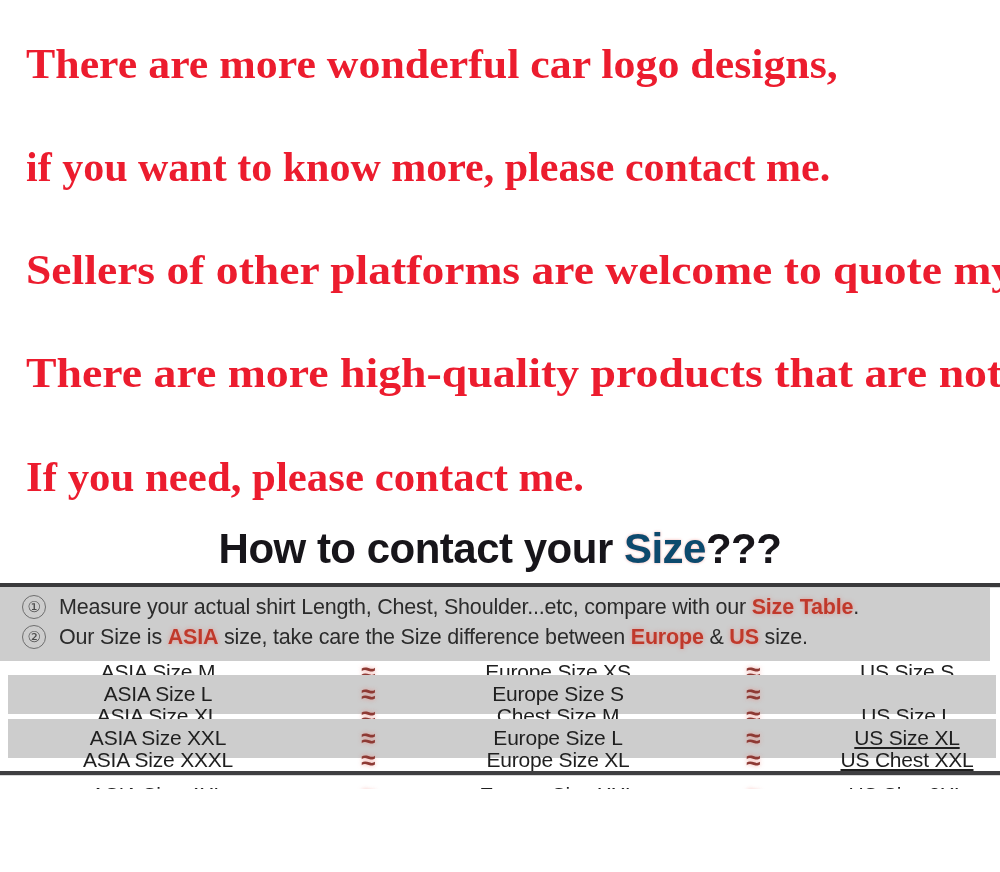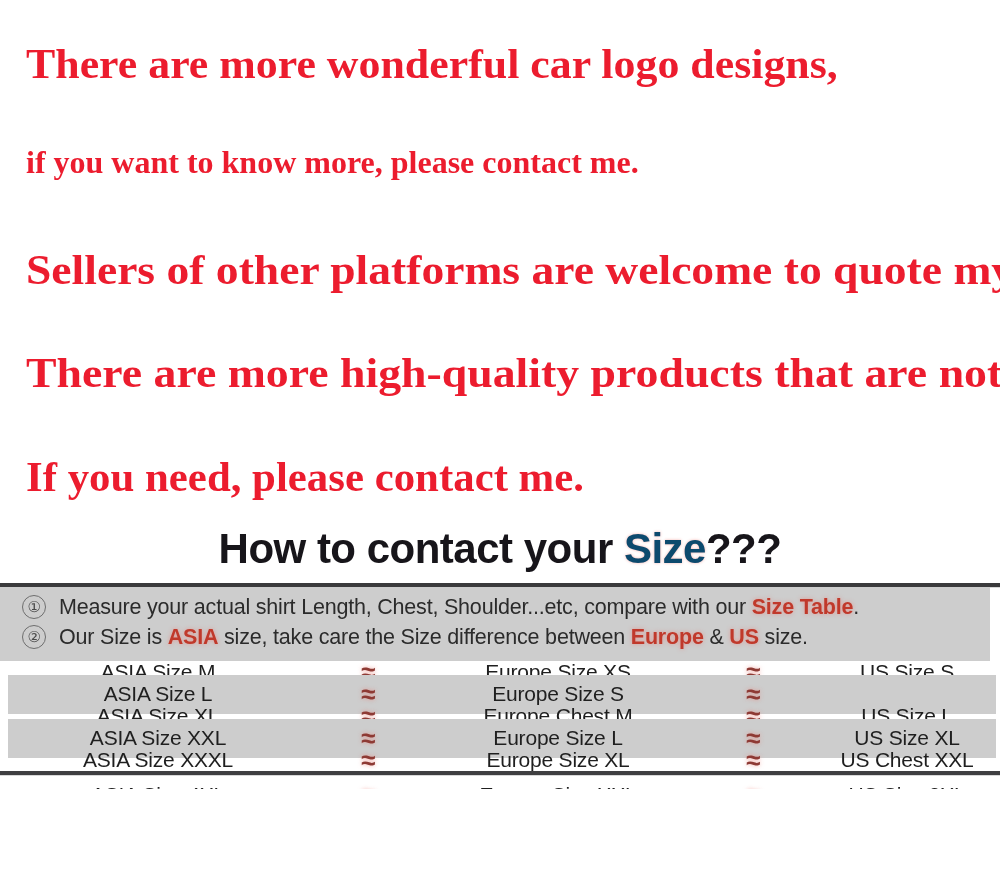--- a/index.html
+++ b/index.html
@@ -30,21 +30,21 @@
     left: 26px;
     white-space: nowrap;
     color: #ec1c2e;
     font-family: "Liberation Serif", "DejaVu Serif", serif;
     font-weight: bold;
     line-height: 1;
     transform-origin: left center;
     text-rendering: optimizeLegibility;
   }
   .pl1 { top: 42px;  font-size: 43px; transform: scaleX(1.02); }
-  .pl2 { top: 146px; font-size: 32px; transform: scaleX(1.00); }
+  .pl2 { top: 146px; font-size: 42px; transform: scaleX(1.00); }
   .pl3 { top: 248px; font-size: 43px; transform: scaleX(1.06); }
   .pl4 { top: 352px; font-size: 42px; transform: scaleX(1.09); }
   .pl5 { top: 456px; font-size: 42px; transform: scaleX(1.02); }
 
   
   #size-heading {
     position: absolute;
     left: 0;
     top: 525px;
     width: 1000px;
@@ -142,21 +142,21 @@
     font-size: 21px;
     color: #1f1f1f;
     text-align: center;
     letter-spacing: -0.2px;
     white-space: nowrap;
   }
   .c-asia   { width: 300px; }
   .c-sym1   { width: 120px; }
   .c-eur    { width: 260px; }
   .c-sym2   { width: 130px; }
-  .c-us     { width: 178px; }
+  .c-us     { width: 178px; text-decoration: underline; }
   .approx {
     color: #8e3a34;
     font-size: 26px;
     font-weight: bold;
     text-shadow: 0 0 4px rgba(235,120,110,0.6);
     line-height: 1;
   }
 
   
   #partial-row {
@@ -214,21 +214,21 @@
           <div class="cell c-asia">ASIA Size L</div>
           <div class="cell c-sym1"><span class="approx">≈</span></div>
           <div class="cell c-eur">Europe Size S</div>
           <div class="cell c-sym2"><span class="approx">≈</span></div>
         </div>
       </div>
       <div class="size-row">
         <div class="band">
           <div class="cell c-asia">ASIA Size XL</div>
           <div class="cell c-sym1"><span class="approx">≈</span></div>
-          <div class="cell c-eur">Europe Chest M</div>
+          <div class="cell c-eur">Chest Size M</div>
           <div class="cell c-sym2"><span class="approx">≈</span></div>
           <div class="cell c-us">US Size L</div>
         </div>
       </div>
       <div class="size-row shade">
         <div class="band">
           <div class="cell c-asia">ASIA Size XXL</div>
           <div class="cell c-sym1"><span class="approx">≈</span></div>
           <div class="cell c-eur">Europe Size L</div>
           <div class="cell c-sym2"><span class="approx">≈</span></div>

